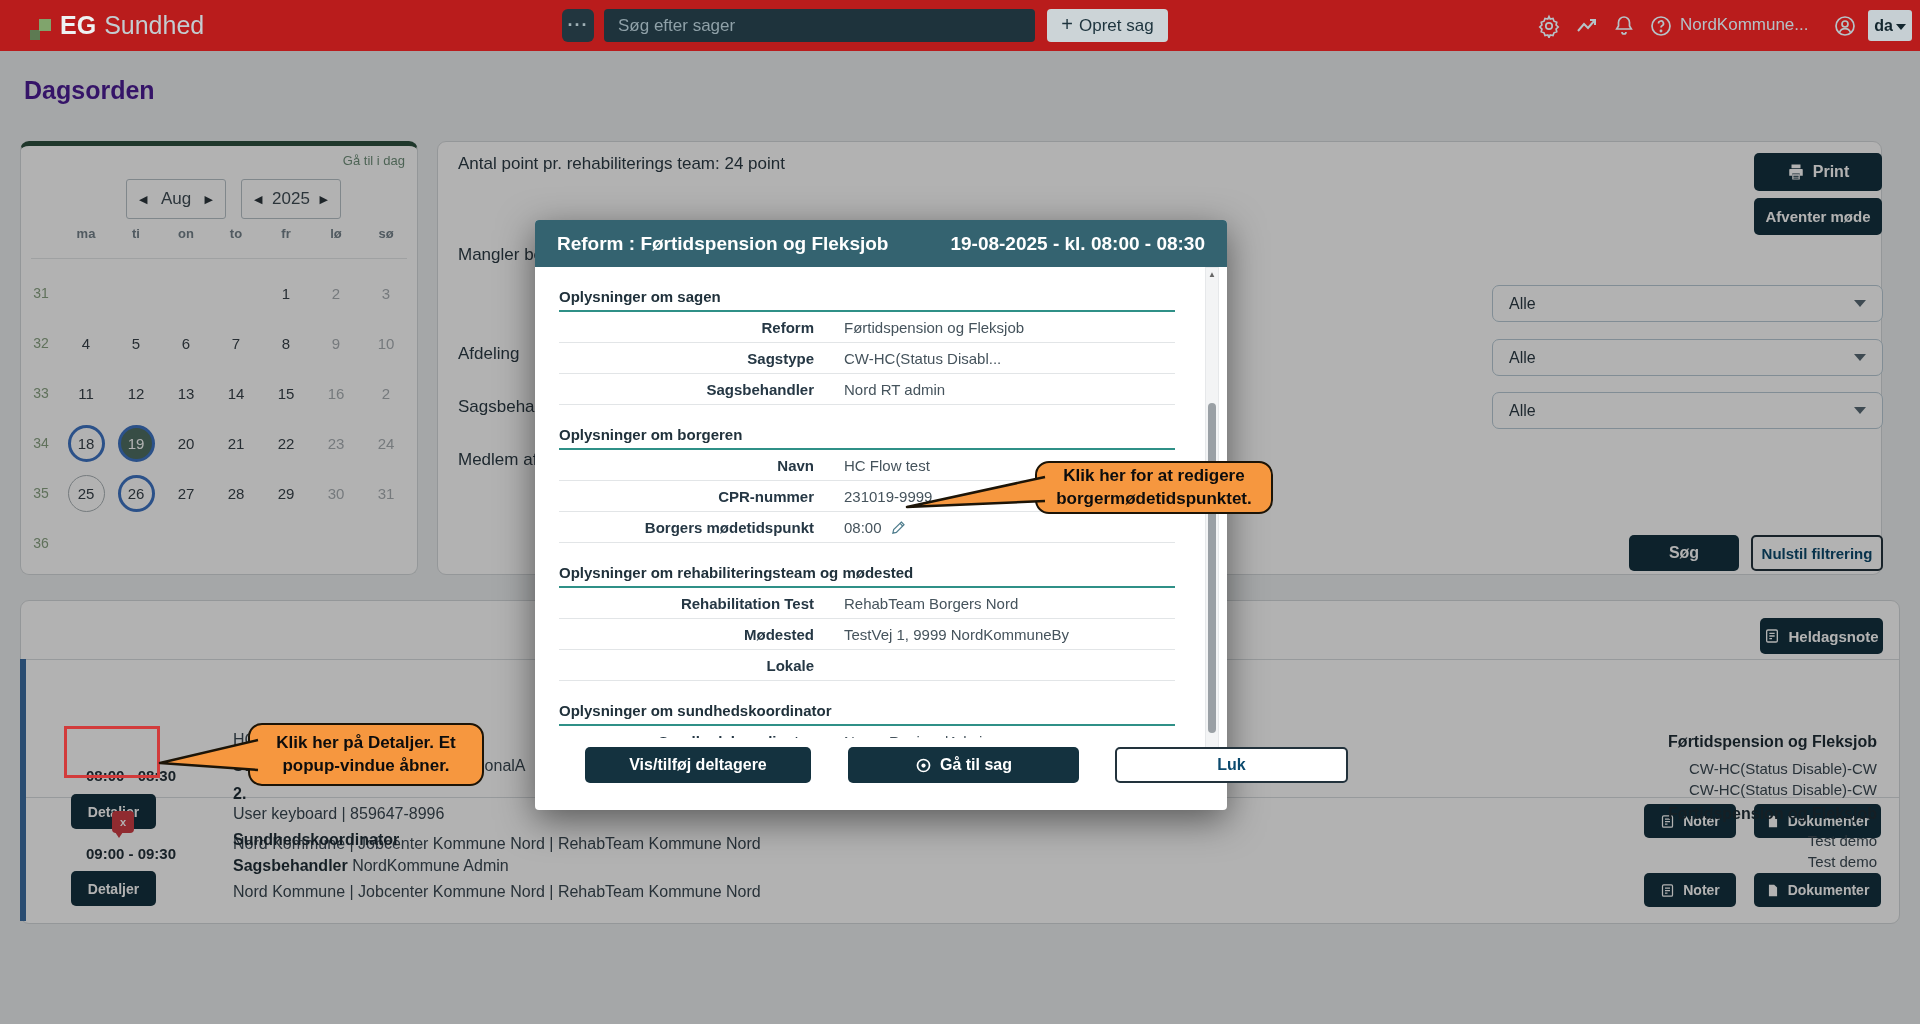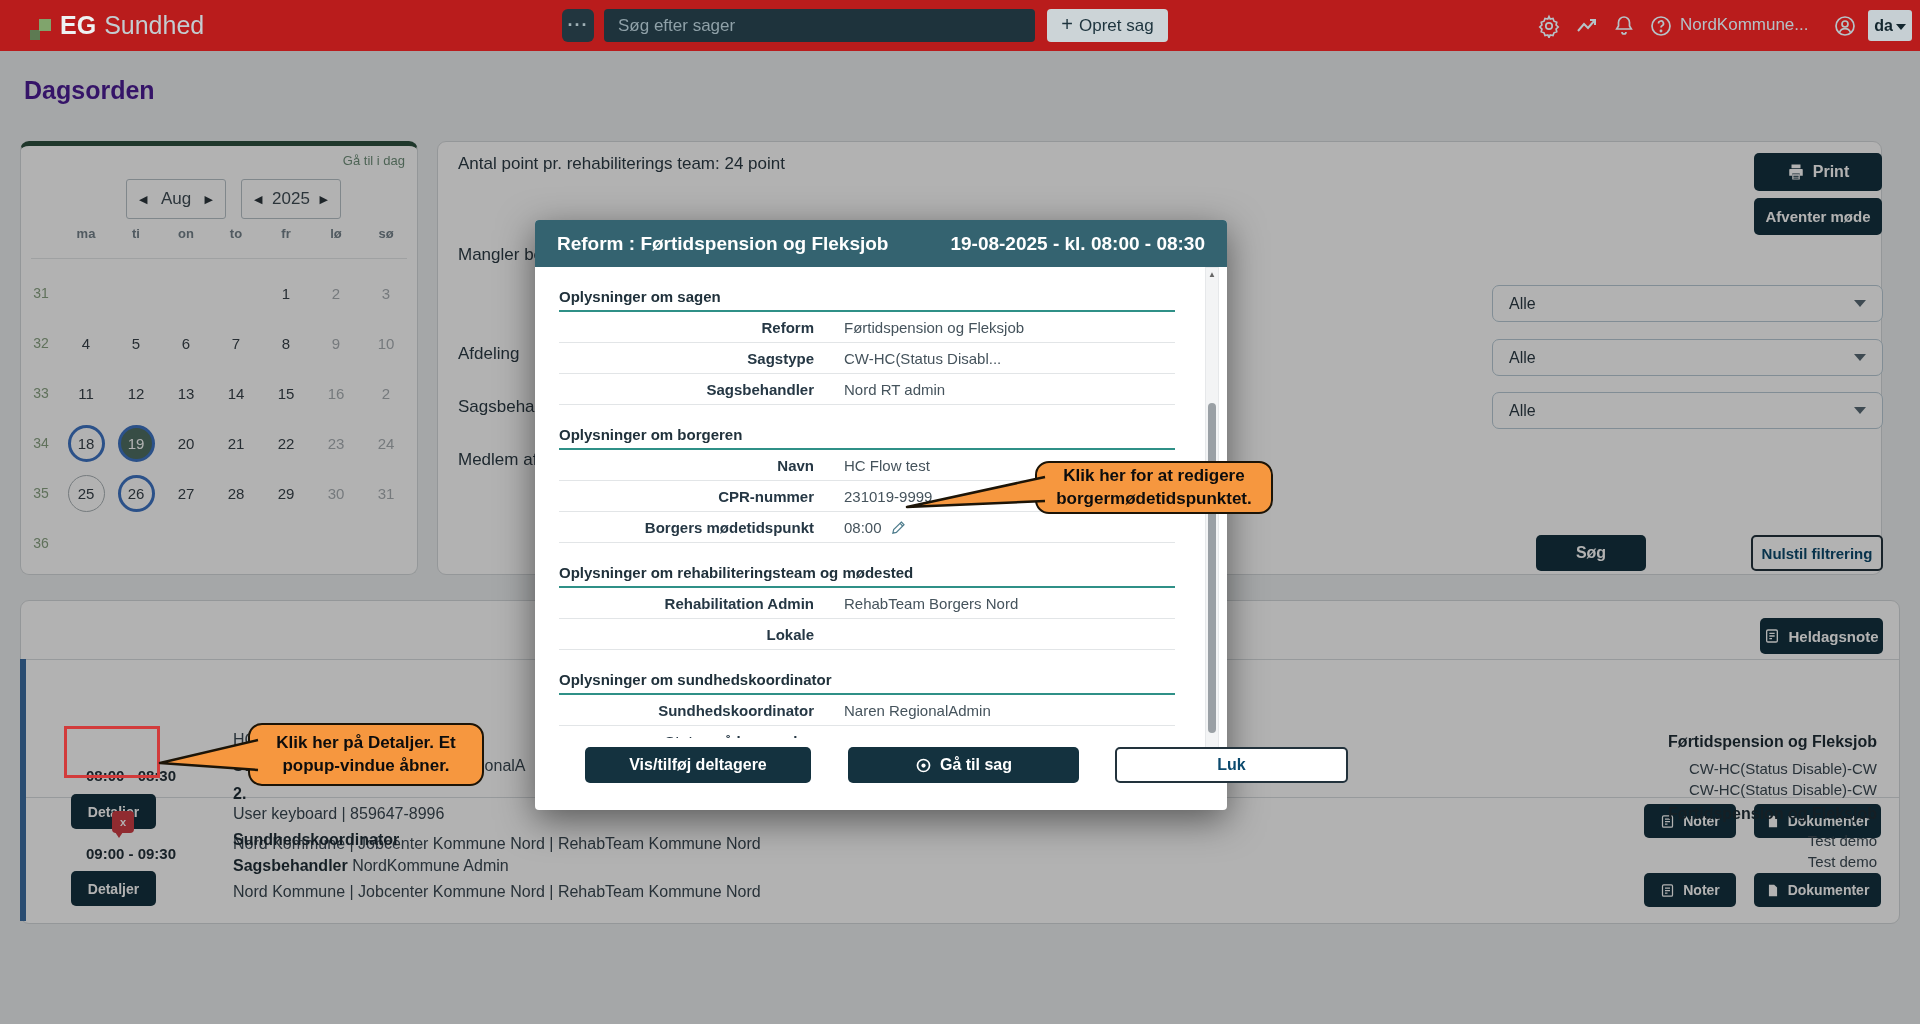--- a/index.html
+++ b/index.html
@@ -73,21 +73,21 @@
   .dd-caret { width:0; height:0; border-left:6px solid transparent; border-right:6px solid transparent;
               border-top:7px solid #5a6b76; }
   .btn-dark { background:#14323f; color:#fff; border:none; border-radius:5px; font-weight:bold;
               font-size:16px; cursor:pointer; display:flex; align-items:center; justify-content:center;
               gap:8px; font-family:"Liberation Sans",sans-serif;}
   .btn-light { background:#fff; color:#0c4a6e; border:2px solid #22323c; border-radius:5px;
                font-weight:bold; font-size:15px; cursor:pointer; display:flex; align-items:center;
                justify-content:center; font-family:"Liberation Sans",sans-serif;}
   .btn-print { position:absolute; left:1316px; top:11px; width:128px; height:38px; }
   .btn-awaiting { position:absolute; left:1316px; top:56px; width:128px; height:37px; font-size:15px;}
-  .btn-soeg { position:absolute; left:1098px; top:393px; width:110px; height:36px; }
+  .btn-soeg { position:absolute; left:1191px; top:393px; width:110px; height:36px; }
   .btn-reset { position:absolute; left:1313px; top:393px; width:132px; height:36px; }
 
   
   .list-card { left:20px; top:600px; width:1880px; height:324px; }
   .btn-fullday { position:absolute; left:1739px; top:17px; width:123px; height:36px; font-size:15px;}
   .row-sep { position:absolute; left:0; right:0; border-top:1px solid #d9dde0; }
   .meet-row { position:absolute; left:0; right:0; }
   .blue-bar { position:absolute; left:-1px; top:0; bottom:0; width:6px; background:#3c6ea3; }
   .m-time { position:absolute; left:30px; width:160px; text-align:center; font-size:15px;
             font-weight:bold; color:#23313a; }
@@ -508,23 +508,29 @@
             <span class="edit-pencil">
               <svg width="16" height="16" viewBox="0 0 24 24" fill="none" stroke="#4f7d8d" stroke-width="1.8">
                 <path d="M15.5 4.5l4 4L8 20l-5.2 1.2L4 16z"></path>
                 <path d="M13.5 6.5l4 4"></path>
               </svg>
             </span>
           </span>
         </div>
         <div class="msec-title">Oplysninger om rehabiliteringsteam og mødested</div>
         <div class="mrow">
-          <span class="mrow-label">Rehabilitation Admin</span>
+          <span class="mrow-label">Rehabilitation Test</span>
           <span class="mrow-val">
             <span>RehabTeam Borgers Nord</span>
+          </span>
+        </div>
+        <div class="mrow">
+          <span class="mrow-label">Mødested</span>
+          <span class="mrow-val">
+            <span>TestVej 1, 9999 NordKommuneBy</span>
           </span>
         </div>
         <div class="mrow">
           <span class="mrow-label">Lokale</span>
           <span class="mrow-val">
             <span></span>
           </span>
         </div>
         <div class="msec-title">Oplysninger om sundhedskoordinator</div>
         <div class="mrow">

